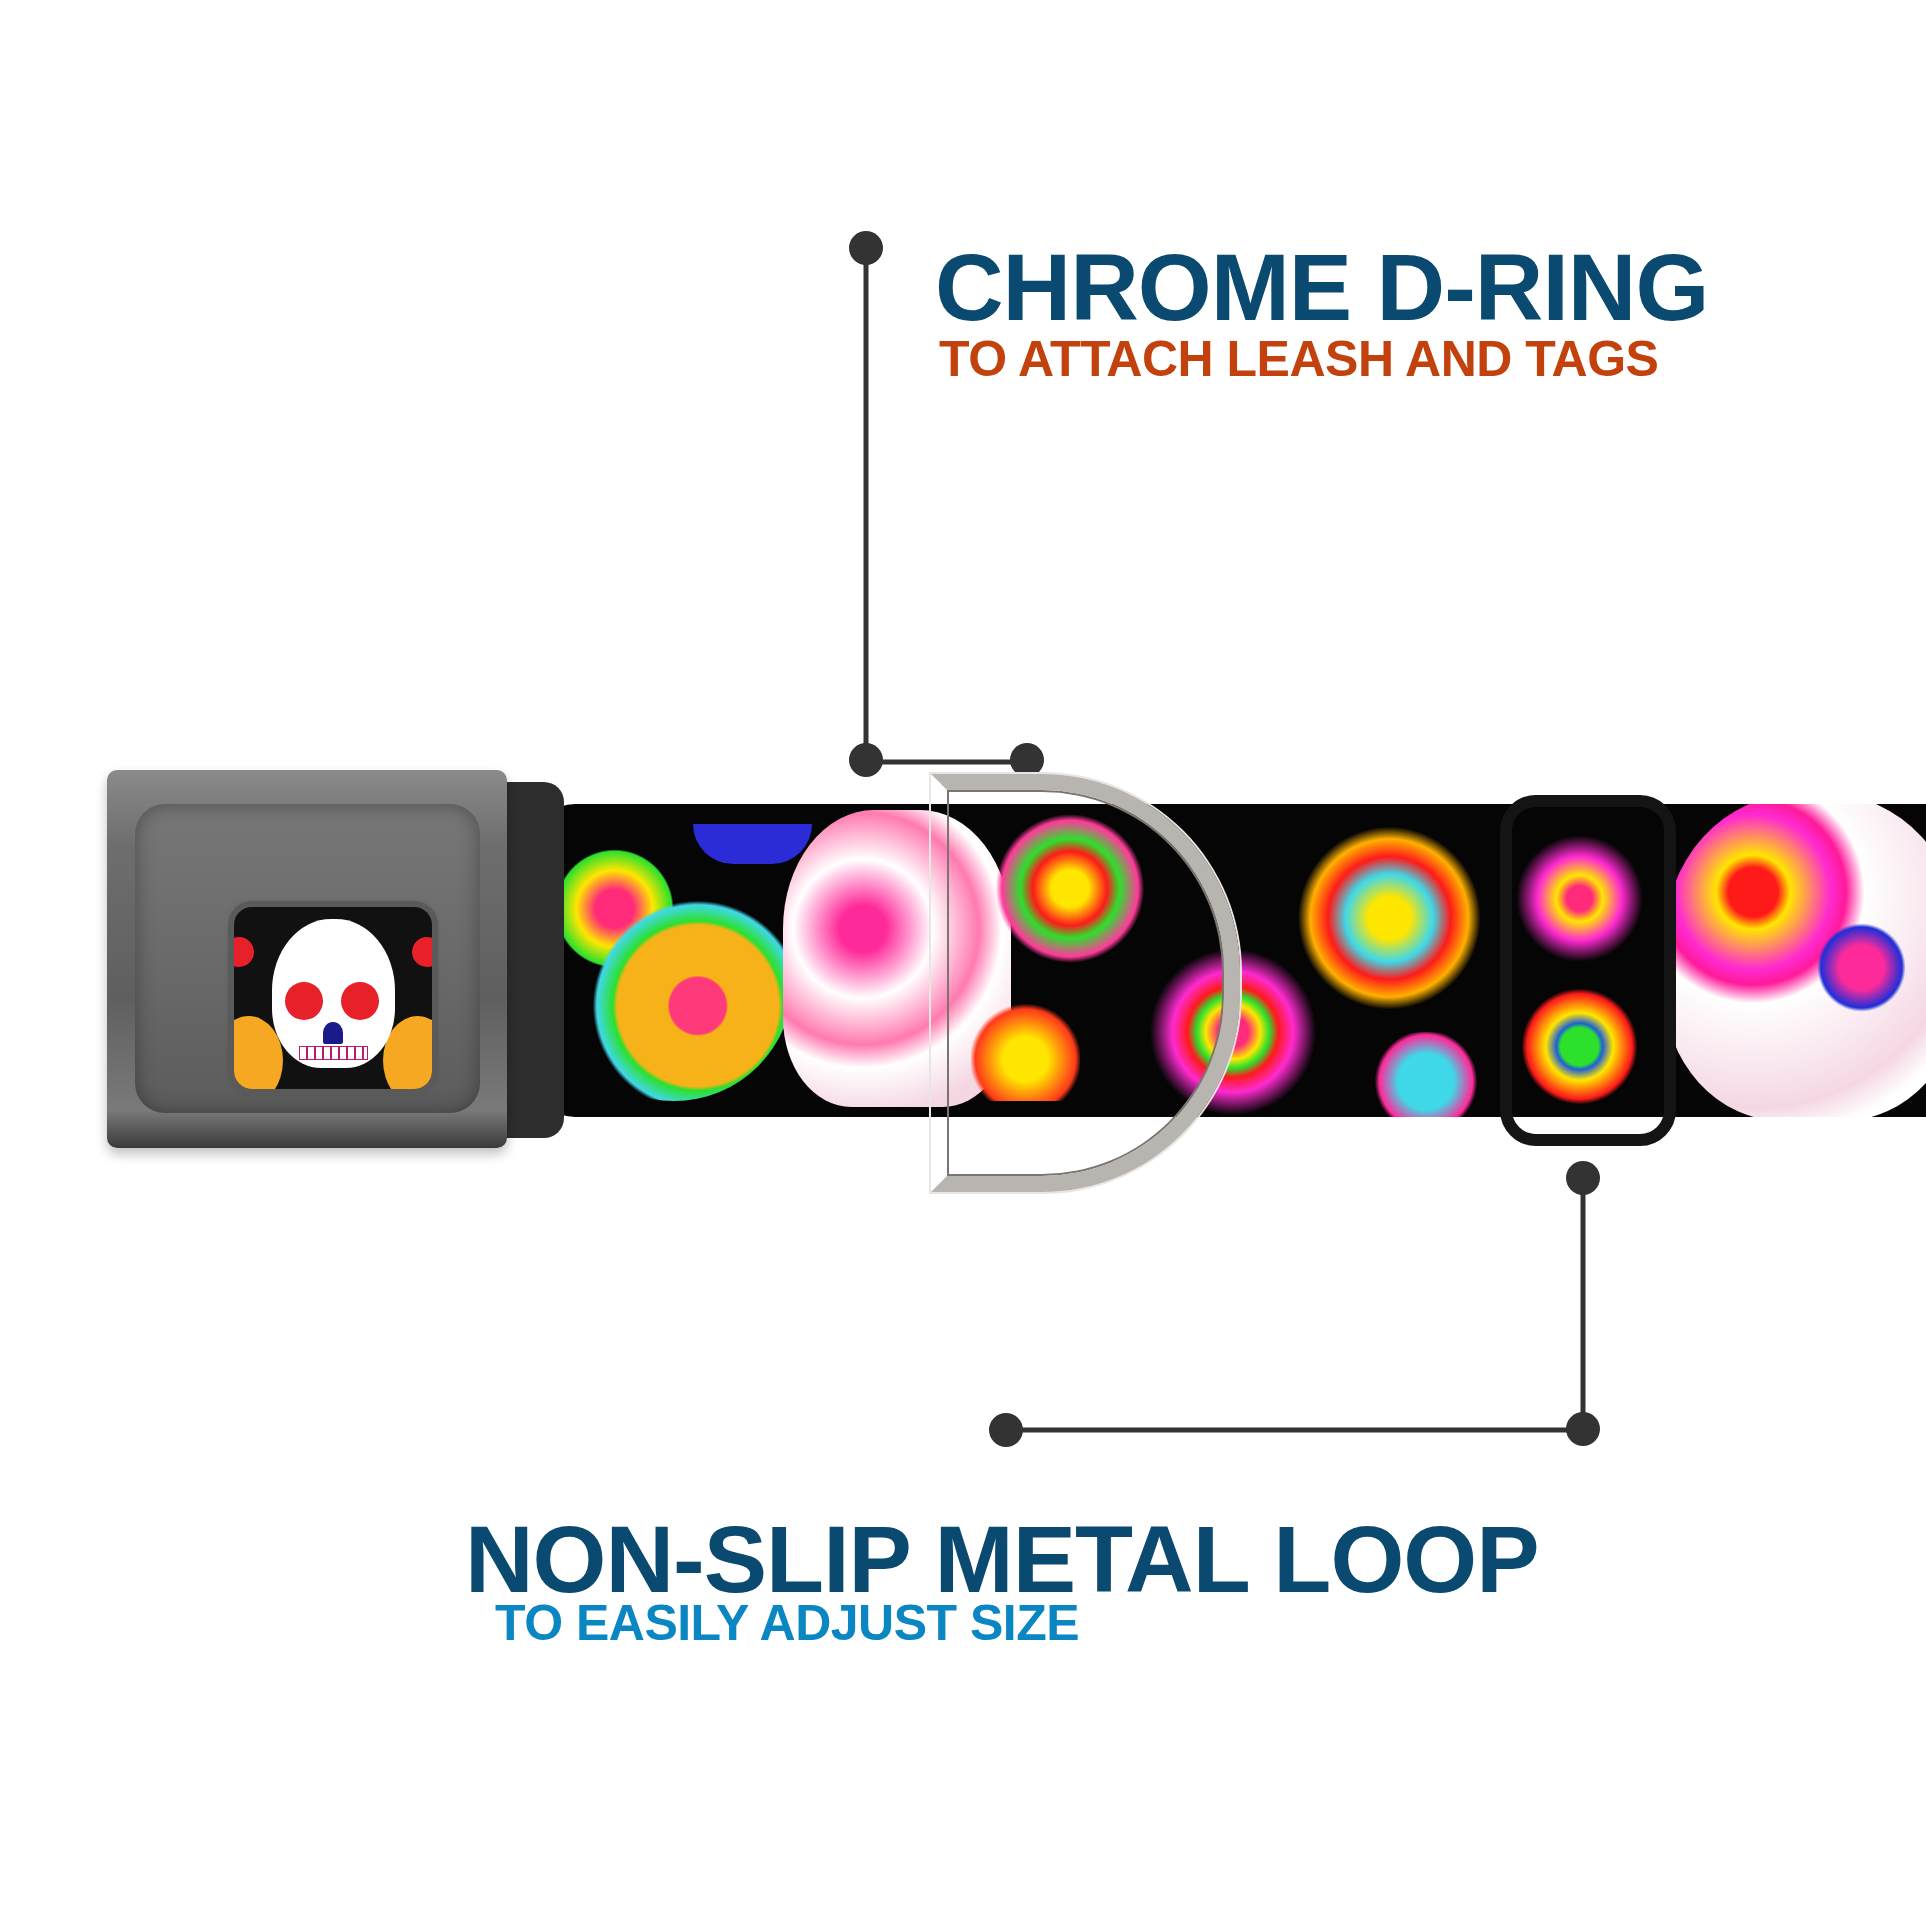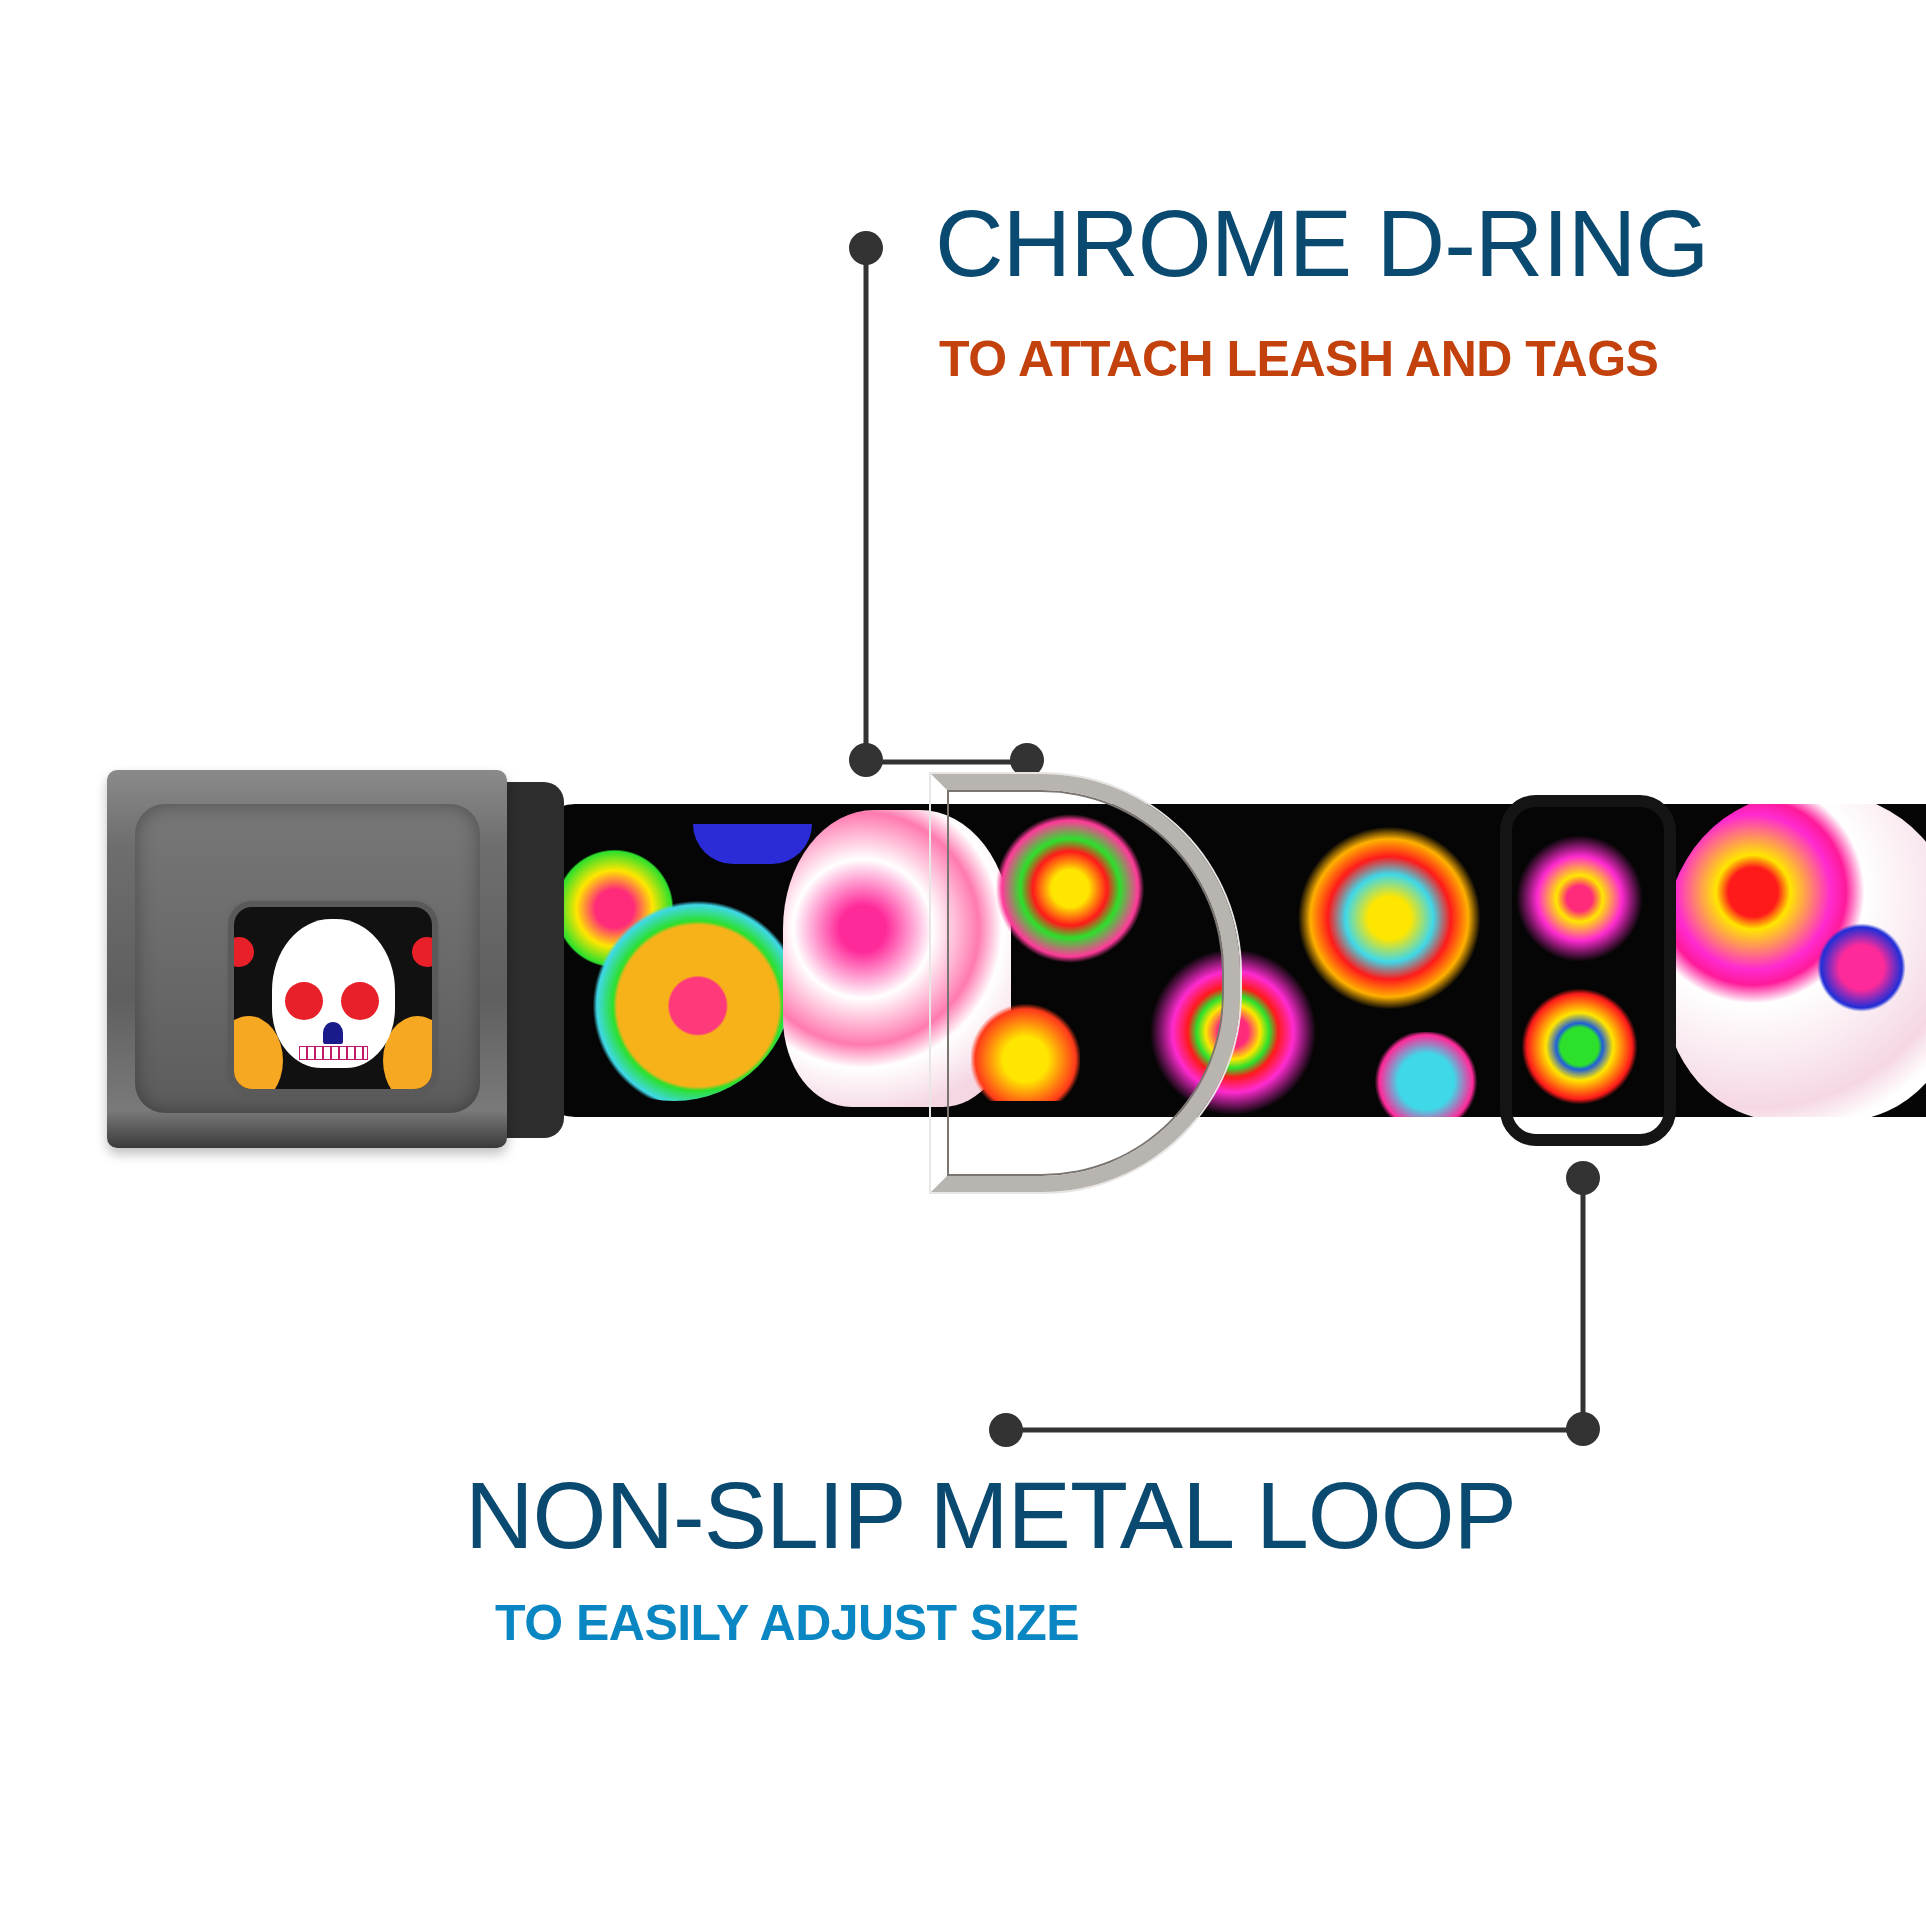--- a/index.html
+++ b/index.html
@@ -1,19 +1,19 @@
 <!DOCTYPE html>
 <html><head>
   <meta charset="utf-8">
   <style>
     html, body { margin: 0; padding: 0; background: #ffffff; }
     body { width: 1927px; height: 1927px; position: relative; overflow: hidden;
       font-family: "Liberation Sans", "DejaVu Sans", sans-serif; }
     .abs { position: absolute; }
-    .title { font-weight: 400; letter-spacing: -1px; line-height: 1; white-space: nowrap; }
+    .title { font-weight: 700; letter-spacing: -1px; line-height: 1; white-space: nowrap; margin-top: 44px; }
     .sub { font-weight: 700; line-height: 1; white-space: nowrap; letter-spacing: -0.5px; }
     .dot { position: absolute; width: 34px; height: 34px; border-radius: 50%; background: #333333; transform: translate(-50%, -50%); }
     .vline { position: absolute; width: 5px; background: #333333; transform: translateX(-50%); }
     .hline { position: absolute; height: 5px; background: #333333; transform: translateY(-50%); }
     .buckle { position: absolute; left: 107px; top: 770px; width: 400px; height: 378px; border-radius: 10px;
       background: linear-gradient(180deg, #8a8a8a 0%, #6e6e6e 20%, #5f5f5f 60%, #7a7a7a 90%, #3a3a3a 100%);
       box-shadow: 0 6px 12px rgba(0,0,0,0.25); }
     .buckle-inner { position: absolute; left: 28px; top: 34px; width: 345px; height: 309px; border-radius: 30px;
       background: linear-gradient(180deg, #777 0%, #6a6a6a 50%, #5c5c5c 100%);
       box-shadow: inset 0 0 20px rgba(0,0,0,0.35); }

